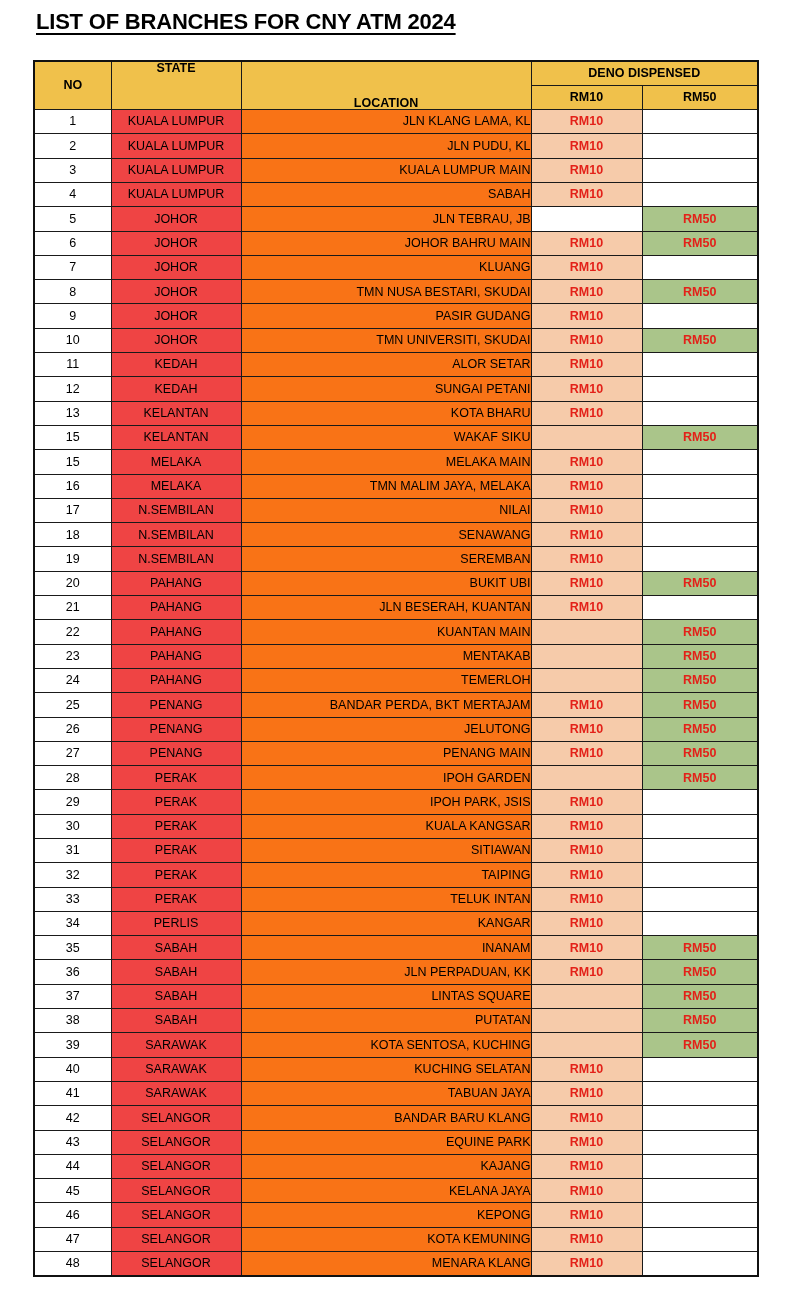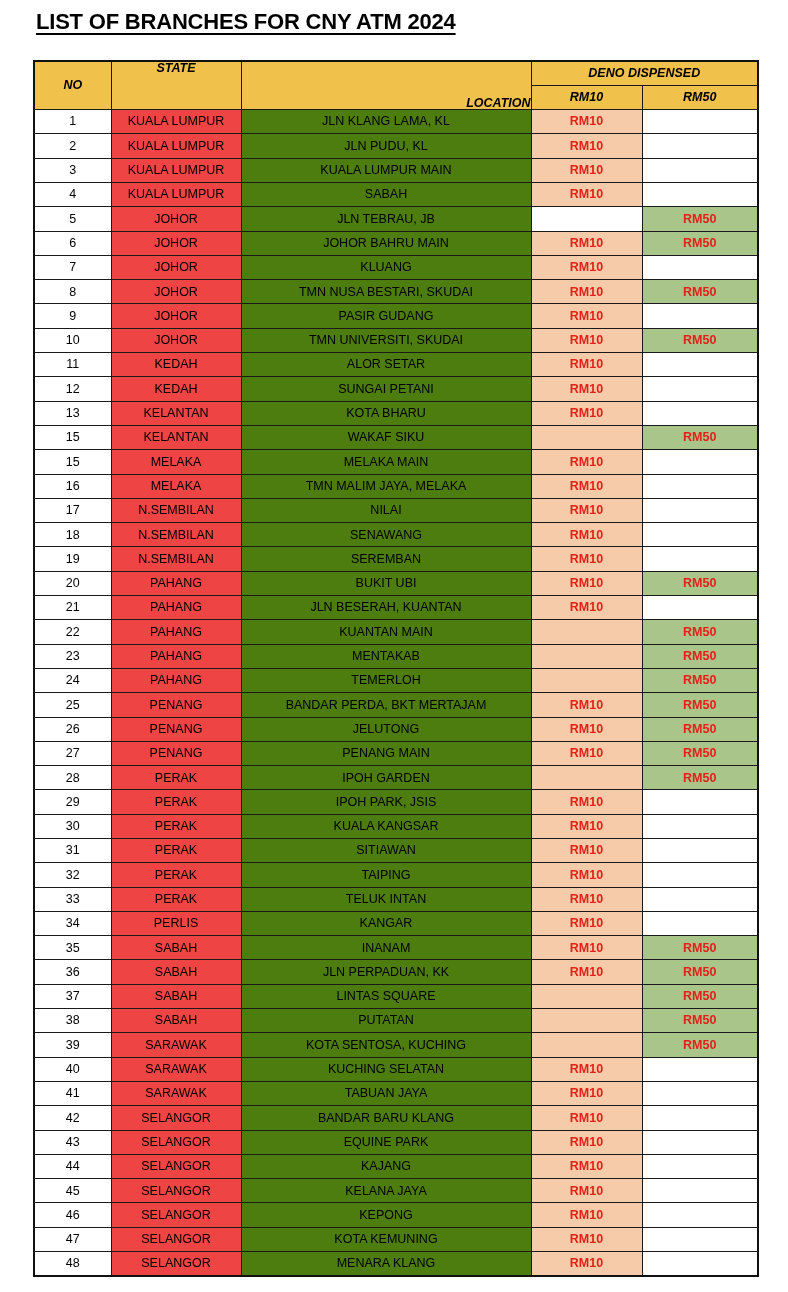--- a/index.html
+++ b/index.html
@@ -64,41 +64,40 @@
   col.c-rm10  { width: 111px; }
   col.c-rm50  { width: 116px; }
 
   thead th {
     background: #F0C14B;
     font-weight: bold;
     text-align: center;
     color: #000000;
     font-size: 13px;
     border: 1.5px solid #111111;
-    font-style: italic;
   }
   th.h-no     { height: 52px; }
   th.h-state  { height: 52px; }
-  th.h-loc    { height: 52px; vertical-align: bottom; padding-bottom: 9px; text-align: right; }
+  th.h-loc    { height: 52px; vertical-align: bottom; padding-bottom: 9px; }
   th.h-state-inner { vertical-align: top; padding-top: 8px; }
   th.h-deno   { height: 27px; }
   th.h-sub    { height: 25px; }
 
   td.cell-no {
     text-align: center;
     background: #ffffff;
   }
   td.cell-state {
     text-align: center;
     background: #ef4444;
   }
   td.cell-loc {
-    text-align: center;
+    text-align: right;
     padding-left: 5px;
-    background: #4d7c0f;
+    background: #f97316;
   }
   td.cell-deno {
     text-align: center;
     font-weight: bold;
     color: #E32119;
     font-size: 12.5px;
   }
   td.fill-none  { background: #ffffff; }
   td.fill-peach { background: #F6CBAA; }
   td.fill-green { background: #AAC58A; }

